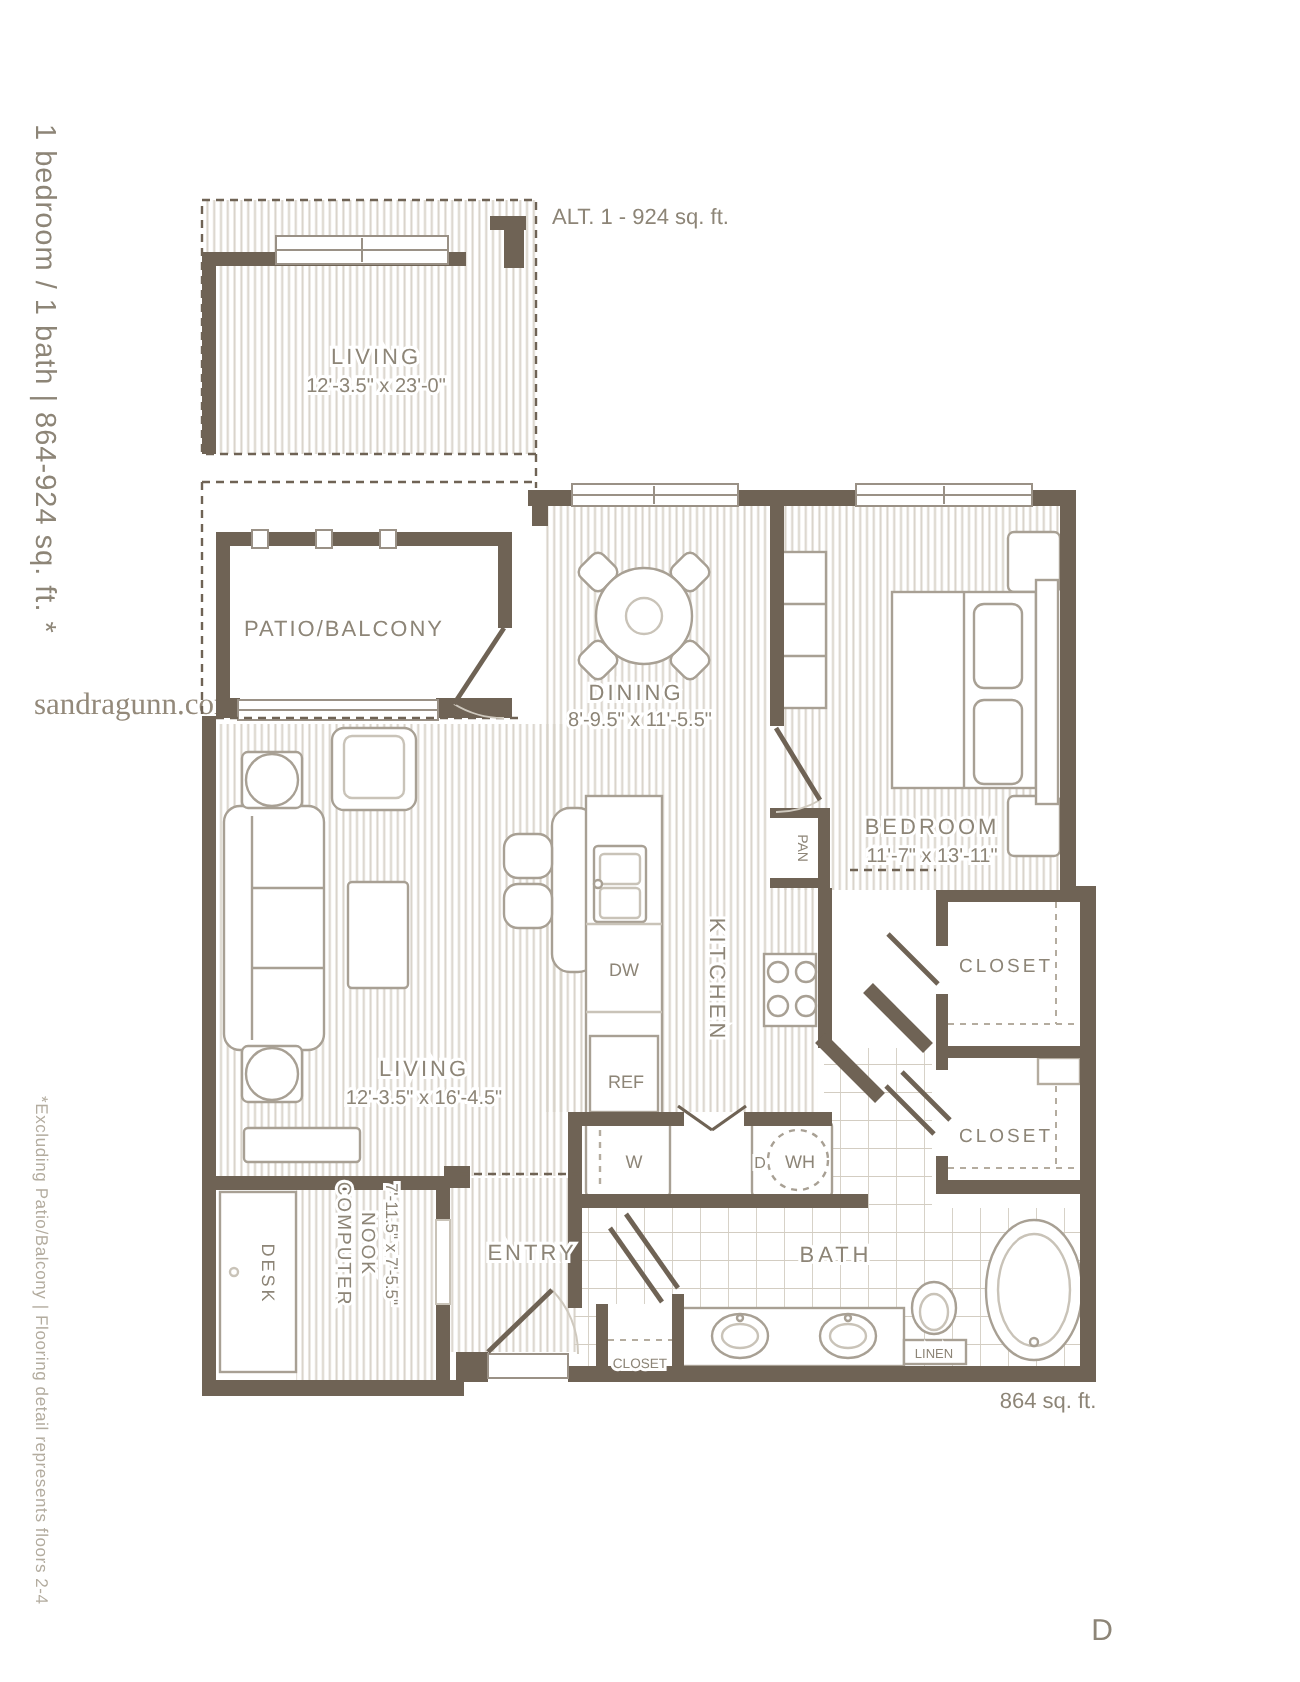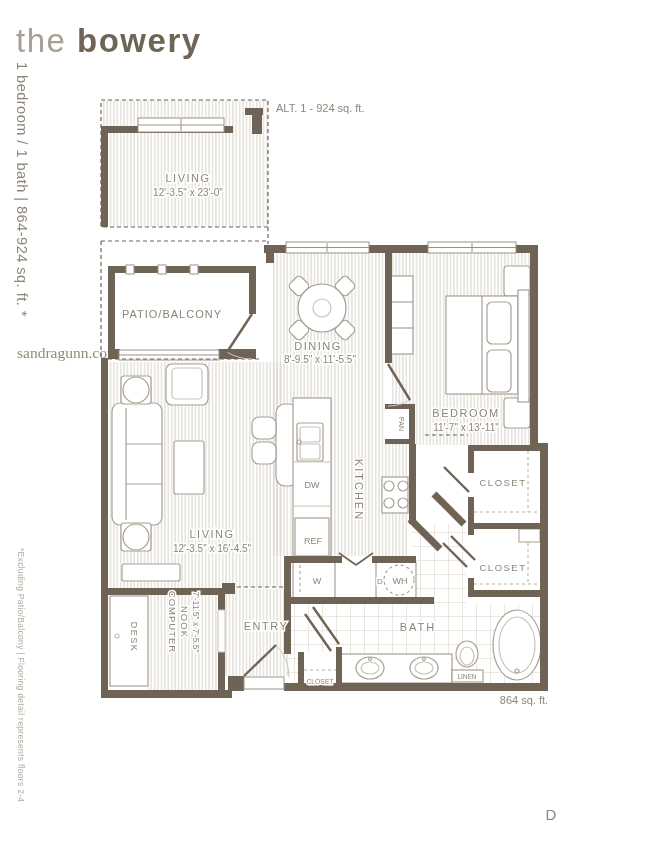--- a/index.html
+++ b/index.html
@@ -15,24 +15,20 @@
       font-size:15.5px;color:#93897a;}
   svg{position:absolute;left:0;top:0;}
   svg text{font-family:"Liberation Sans",sans-serif;fill:#8d8577;
            paint-order:stroke;stroke:#ffffff;stroke-width:3px;}
 </style>
 </head>
 <body>
 
 <div class="page">
 
-  <div class="hdr">
-    <span class="lt">the</span>
-    <span class="bd">bowery</span>
-  </div>
 
   <div class="vtext side">1 bedroom / 1 bath | 864-924 sq. ft. *</div>
   <div class="wm">sandragunn.com</div>
   <div class="vtext foot">*Excluding Patio/Balcony | Flooring detail represents floors 2-4</div>
 
   <svg width="650" height="841" viewBox="0 0 650 841">
     <defs>
       <pattern id="hatch" width="3.4" height="8" patternUnits="userSpaceOnUse">
         <path d="M1.7,0 V8" stroke="#d7d2c8" stroke-width="1"></path>
       </pattern>

